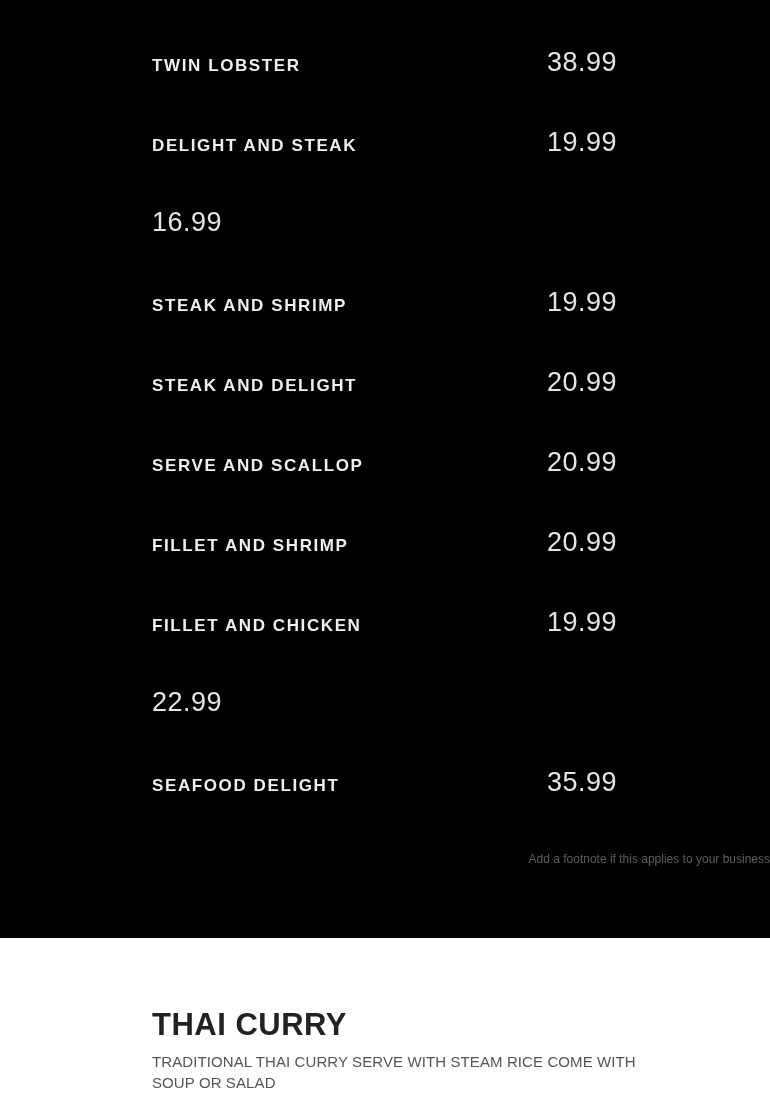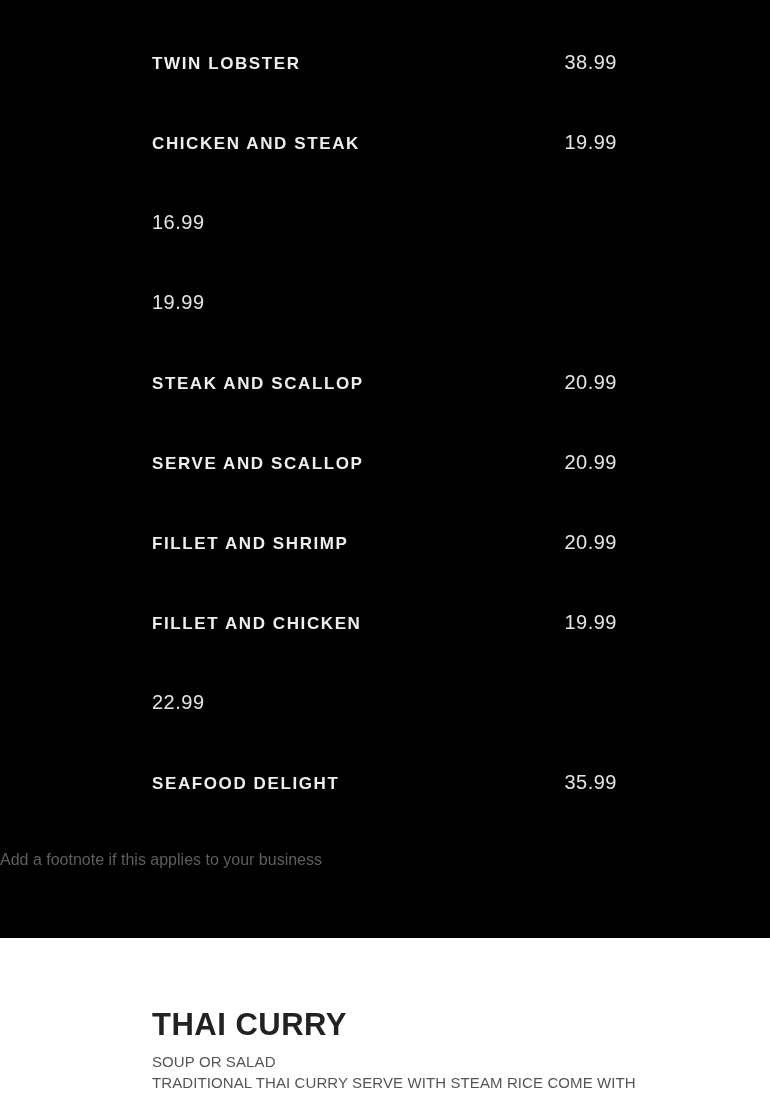--- a/index.html
+++ b/index.html
@@ -33,30 +33,30 @@
     white-space:nowrap;
   }
   .item-name{
     color:var(--item-text);
     font-size:17px;
     font-weight:bold;
     letter-spacing:1.6px;
   }
   .item-price{
     color:var(--price-text);
-    font-size:20px;
+    font-size:27px;
     font-weight:400;
     letter-spacing:0.5px;
     text-align:right;
   }
   .footnote{
     color:var(--footnote-text);
-    font-size:16px;
+    font-size:12px;
     line-height:17px;
-    text-align:left;
+    text-align:right;
     margin:0 -153px 0 -152px; 
   }
   .section-light{
     background:var(--bg-light);
     height:177px;
     padding:70px 148px 0 152px;
   }
   .section-title{
     color:var(--heading-text);
     font-size:31px;
@@ -78,31 +78,32 @@
 
 <div class="page">
 
   <div class="menu-dark">
 
     <div class="menu-row">
       <span class="item-name">TWIN LOBSTER</span>
       <span class="item-price">38.99</span>
     </div>
     <div class="menu-row">
-      <span class="item-name">CHICKEN AND STEAK</span>
+      <span class="item-name">DELIGHT AND STEAK</span>
       <span class="item-price">19.99</span>
     </div>
     <div class="menu-row">
       <span class="item-price">16.99</span>
     </div>
     <div class="menu-row">
+      <span class="item-name">STEAK AND SHRIMP</span>
       <span class="item-price">19.99</span>
     </div>
     <div class="menu-row">
-      <span class="item-name">STEAK AND SCALLOP</span>
+      <span class="item-name">STEAK AND DELIGHT</span>
       <span class="item-price">20.99</span>
     </div>
     <div class="menu-row">
       <span class="item-name">SERVE AND SCALLOP</span>
       <span class="item-price">20.99</span>
     </div>
     <div class="menu-row">
       <span class="item-name">FILLET AND SHRIMP</span>
       <span class="item-price">20.99</span>
     </div>
@@ -118,18 +119,18 @@
       <span class="item-price">35.99</span>
     </div>
 
     <div class="footnote">Add a footnote if this applies to your business</div>
 
   </div>
 
   <div class="section-light">
     <div class="section-title">THAI CURRY</div>
     <div class="section-desc">
+      <span class="desc-line">TRADITIONAL THAI CURRY SERVE WITH STEAM RICE COME WITH</span>
       <span class="desc-line">SOUP OR SALAD</span>
-      <span class="desc-line">TRADITIONAL THAI CURRY SERVE WITH STEAM RICE COME WITH</span>
     </div>
   </div>
 
 </div>
 
 </body></html>

